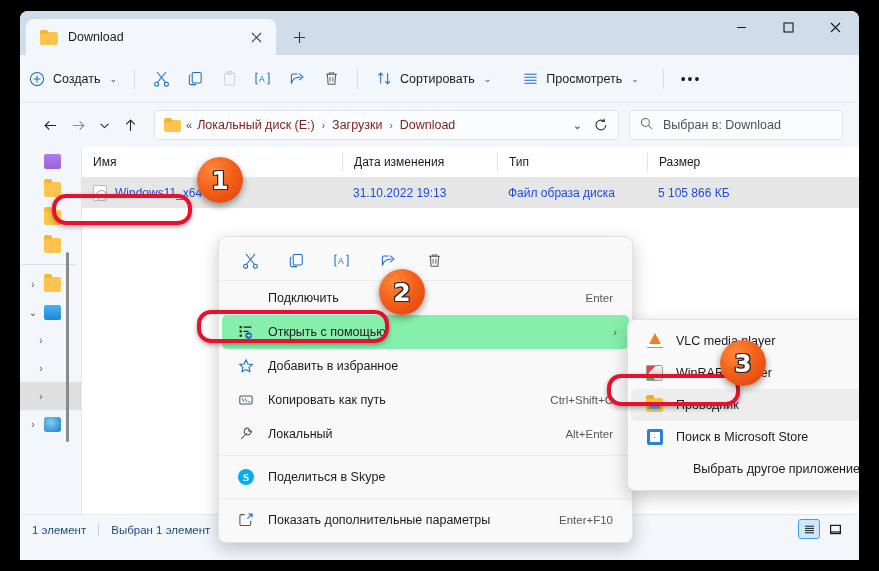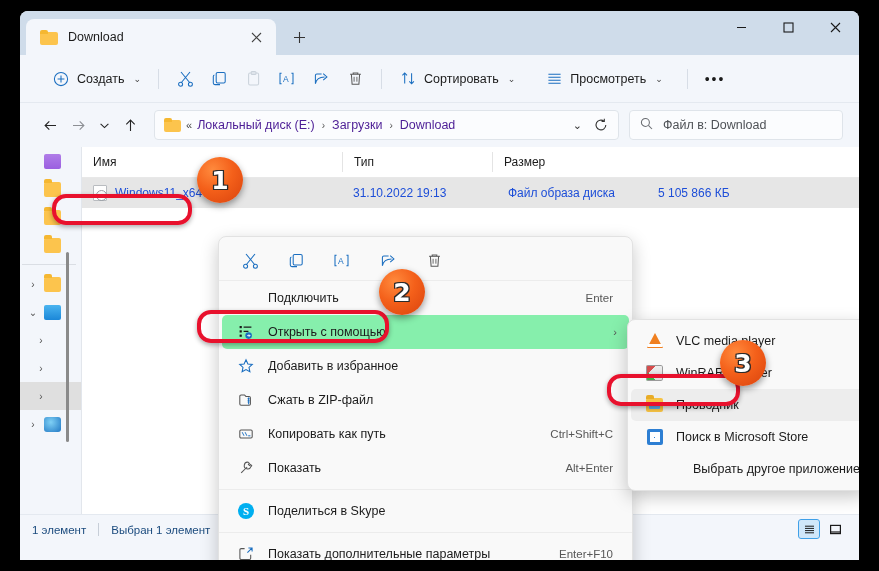--- a/index.html
+++ b/index.html
@@ -76,21 +76,21 @@
     display: flex; align-items: center; justify-content: center;
     color: #1a1a1a;
   }
   .wc svg { display: block; }
   
   .toolbar {
     height: 48px;
     background: #f3f6fb;
     display: flex;
     align-items: center;
-    padding-left: 24px;
+    padding-left: 0;
     border-bottom: 1px solid #e4e9f0;
   }
   .tb-item {
     height: 32px;
     display: flex; align-items: center;
     padding: 0 8px;
     border-radius: 4px;
     color: #1b1b1b;
     font-size: 12.5px;
     gap: 7px;
@@ -133,21 +133,21 @@
   .crumb-folder::before {
     content:""; position:absolute; left:0; top:2px; width:17px; height:12px;
     background:#fcc44d; border-radius:2px;
   }
   .crumb-folder::after {
     content:""; position:absolute; left:0; top:0; width:8px; height:4px;
     background:#f5b731; border-radius:2px 2px 0 0;
   }
   .crumb-dd { font-size: 11px; color:#444; margin: 0 5px; }
   .crumb {
-    font-size: 12.5px; color: #4c1d95; white-space: nowrap;
+    font-size: 12.5px; color: #7f1d1d; white-space: nowrap;
   }
   .crumb-sep { font-size: 10px; color:#555; margin: 0 7px; }
   .crumb-spacer { flex: 1 1 auto; }
   .crumb-caret { font-size: 11px; color: #333; padding: 0 8px; }
   .crumb-refresh { padding: 0 4px; display:flex; align-items:center; color:#333; }
   .searchbox {
     width: 214px; height: 30px;
     margin-left: 10px;
     background: #fbfcfe;
     border: 1px solid #dfe4ea;
@@ -534,21 +534,21 @@
         </span>
       </div>
 
       <div class="searchbox">
         <span>
           <svg width="13" height="13" viewBox="0 0 13 13">
               <circle cx="5.4" cy="5.4" r="4" stroke="#6b6e73" stroke-width="1.05" fill="none"></circle>
               <path d="M8.4 8.4 L12 12" stroke="#6b6e73" stroke-width="1.05"></path>
             </svg>
         </span>
-        <span class="search-ph">Файл в: Download</span>
+        <span class="search-ph">Выбран в: Download</span>
       </div>
     </div>
 
     <div class="body">
 
       <div class="sidebar">
         <div class="sb-row">
             <span class="sb-chev"></span>
             <span class="sb-ico purple"></span>
           </div>
@@ -586,20 +586,21 @@
             <span class="sb-chev">›</span>
             <span class="sb-ico net"></span>
           </div>
         <div class="sb-scroll"></div>
         <div class="sb-edge"></div>
       </div>
 
       <div class="filelist">
         <div class="colheads">
           <div class="col name">Имя</div>
+          <div class="col date">Дата изменения</div>
           <div class="col type">Тип</div>
           <div class="col size">Размер</div>
         </div>
         <div class="filerow">
           <div class="cell name">
             <span class="disc-ico"></span>
             <span>Windows11_x64</span>
           </div>
           <div class="cell date">31.10.2022 19:13</div>
           <div class="cell type">Файл образа диска</div>
@@ -688,50 +689,41 @@
 
       <div class="ctx-item">
         <span class="ci">
           <svg width="16" height="16" viewBox="0 0 16 16">
               <path d="M8 1.8 L9.9 5.9 L14.3 6.4 L11 9.4 L11.9 13.8 L8 11.6 L4.1 13.8 L5 9.4 L1.7 6.4 L6.1 5.9 Z" stroke="#1a6ec0" stroke-width="1.05" fill="none"></path>
             </svg>
         </span>
         <span class="lbl">Добавить в избранное</span>
       </div>
 
-      <div class="ctx-item">
-        <span class="ci">
-          <svg width="16" height="16" viewBox="0 0 16 16">
-              <path d="M1.8 4.2 A1.3 1.3 0 0 1 3.1 2.9 H6.5 L7.9 4.4 H11.1 A1.3 1.3 0 0 1 12.4 5.7 V12 A1.3 1.3 0 0 1 11.1 13.3 H3.1 A1.3 1.3 0 0 1 1.8 12 Z" stroke="#555" stroke-width="1.05" fill="none"></path>
-              <path d="M10.6 5.4 V12.4 M9.6 6.6 H11.6 M9.6 8.3 H11.6 M9.6 10 H11.6" stroke="#1a6ec0" stroke-width=".95"></path>
-            </svg>
-        </span>
-        <span class="lbl">Сжать в ZIP-файл</span>
-      </div>
 
       <div class="ctx-item">
         <span class="ci">
           <svg width="16" height="16" viewBox="0 0 16 16">
               <rect x="1.8" y="4" width="12.4" height="8" rx="1.2" stroke="#555" stroke-width="1.05" fill="none"></rect>
               <path d="M4.2 6.2 L6 9.8 M7.1 6.2 L8.9 9.8" stroke="#1a6ec0" stroke-width=".95"></path>
               <path d="M10.2 9.8 H12.4" stroke="#1a6ec0" stroke-width=".95"></path>
             </svg>
         </span>
         <span class="lbl">Копировать как путь</span>
         <span class="shortcut">Ctrl+Shift+C</span>
       </div>
 
       <div class="ctx-item">
         <span class="ci">
           <svg width="16" height="16" viewBox="0 0 16 16">
               <path d="M10.2 2.2 A3.4 3.4 0 1 0 12.9 6.6 L13.7 5.8 L12.6 4.6 L11.6 5.6 L10.4 4.4 L11.4 3.4 Z" stroke="#555" stroke-width="1.05" fill="none"></path>
               <path d="M9.1 7 L3.2 12.9" stroke="#555" stroke-width="1.05"></path>
             </svg>
         </span>
-        <span class="lbl">Показать</span>
+        <span class="lbl">Локальный</span>
         <span class="shortcut">Alt+Enter</span>
       </div>
 
       <div class="ctx-sep"></div>
 
       <div class="ctx-item">
         <span class="ci">
             <span class="ico-skype" style="position:relative;left:0;top:0">S</span>
           </span>
         <span class="lbl">Поделиться в Skype</span>

